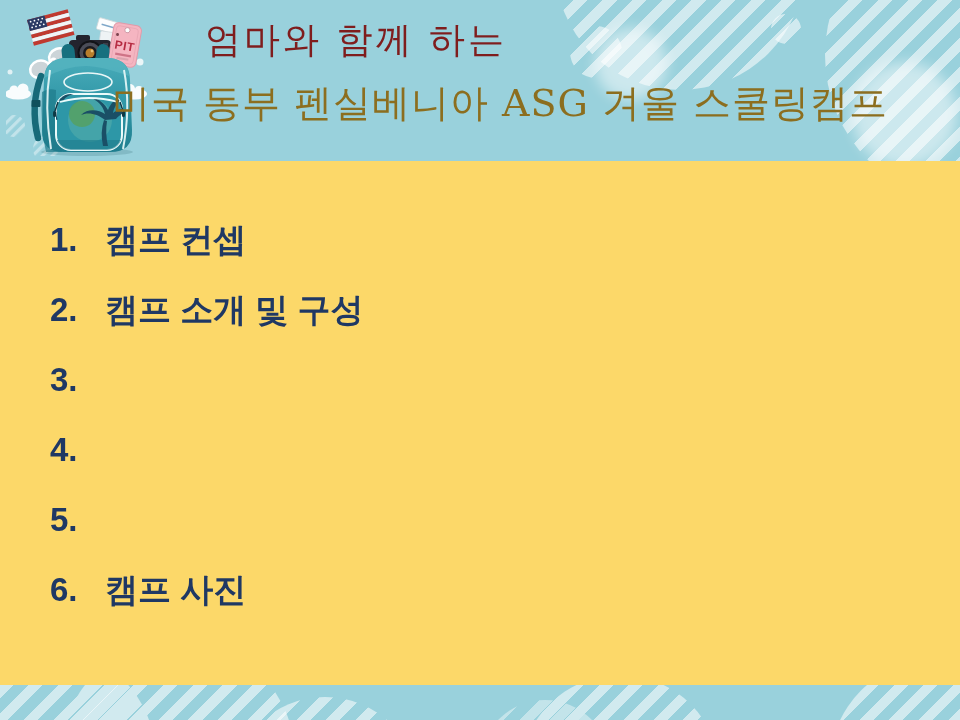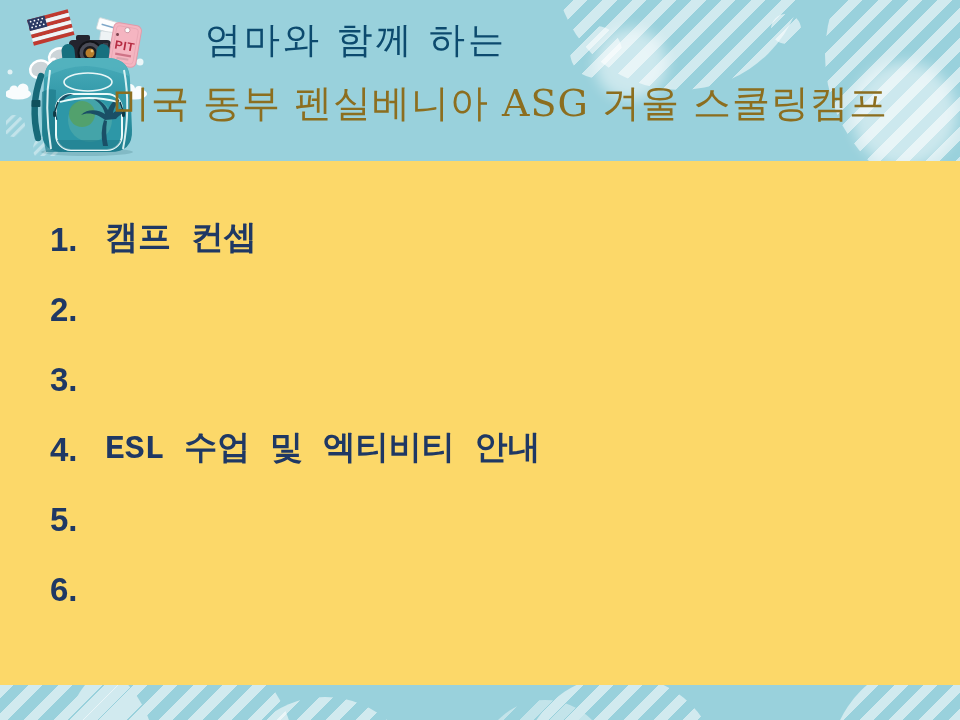--- a/index.html
+++ b/index.html
@@ -26,42 +26,42 @@
   .h1 { left:555px; top:-160px; width:250px; height:250px; }
   .h2 { left:570px; top:26px;  width:52px;  height:52px; }
   .h3 { left:771px; top:14px;  width:30px;  height:30px; }
   .h4 { left:825px; top:-95px; width:300px; height:300px; }
   .b1 { left:595px; top:28px;  width:72px;  height:72px; }
   .b2 { left:852px; top:62px;  width:105px; height:105px; }
   
   .title1 {
     position:absolute; left:205px; top:16px;
     font-family:"DejaVu Serif","Liberation Serif",serif;
-    font-size:36px; letter-spacing:3px; color:#0c4a6e; white-space:nowrap;
+    font-size:36px; letter-spacing:3px; color:#7f1d1d; white-space:nowrap;
   }
   .title2 {
     position:absolute; left:20px; top:78px; width:960px; text-align:center;
     font-family:"DejaVu Serif","Liberation Serif",serif;
     font-size:38px; letter-spacing:1px; color:#8c6e1f; white-space:nowrap;
   }
   
   .backpack { position:absolute; left:6px; top:2px; width:146px; height:154px; }
   
   .panel {
     position:absolute; left:0; top:161px; width:960px; height:524px;
     background:#fcd869;
   }
   .toc { padding:62px 0 0 50px; }
   .toc-row {
     display:flex; align-items:flex-start;
     height:34px; margin-bottom:36px;
     color:#1f3864; font-weight:700; font-size:33px; line-height:34px;
   }
   .toc-num { width:55px; flex:none; }
-  .toc-label { white-space:nowrap;font-family:Liberation Mono, monospace; }
+  .toc-label { white-space:nowrap; }
   
   .footer {
     position:absolute; left:0; top:685px; width:960px; height:35px;
     background:#99d1dc; overflow:hidden;
   }
   .f1 { left:-55px; top:-35px; width:210px; height:210px; }
   .f2 { left:60px;  top:-45px; width:235px; height:235px; }
   .f3 { left:230px; top:12px;  width:190px; height:190px; }
   .f4 { left:520px; top:-10px; width:200px; height:200px; }
   .f5 { left:480px; top:15px;  width:130px; height:130px; opacity:.75; }
@@ -217,33 +217,34 @@
   </div>
 
   <div class="panel">
     <div class="toc">
       <div class="toc-row">
         <span class="toc-num">1.</span>
         <span class="toc-label">캠프 컨셉</span>
       </div>
       <div class="toc-row">
         <span class="toc-num">2.</span>
+        <span class="toc-label">캠프 소개 및 구성</span>
       </div>
       <div class="toc-row">
         <span class="toc-num">3.</span>
       </div>
       <div class="toc-row">
         <span class="toc-num">4.</span>
-        <span class="toc-label">ESL 수업 및 엑티비티 안내</span>
       </div>
       <div class="toc-row">
         <span class="toc-num">5.</span>
       </div>
       <div class="toc-row">
         <span class="toc-num">6.</span>
+        <span class="toc-label">캠프 사진</span>
       </div>
     </div>
   </div>
 
   <div class="footer">
     <div class="stripes f1"></div>
     <div class="stripes f2"></div>
     <div class="stripes f3"></div>
     <div class="stripes f4"></div>
     <div class="stripes f5"></div>

